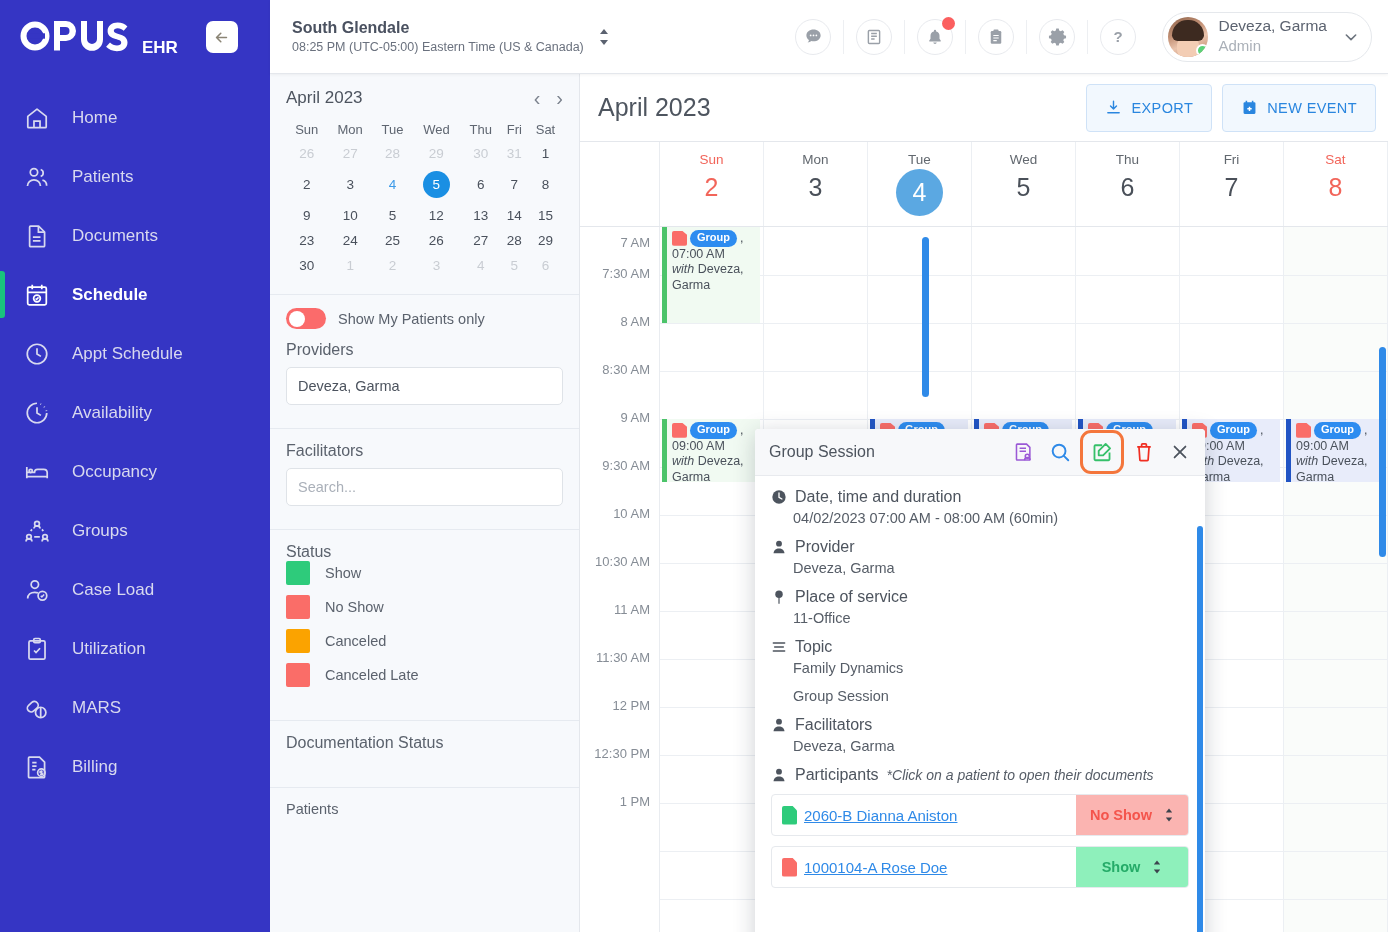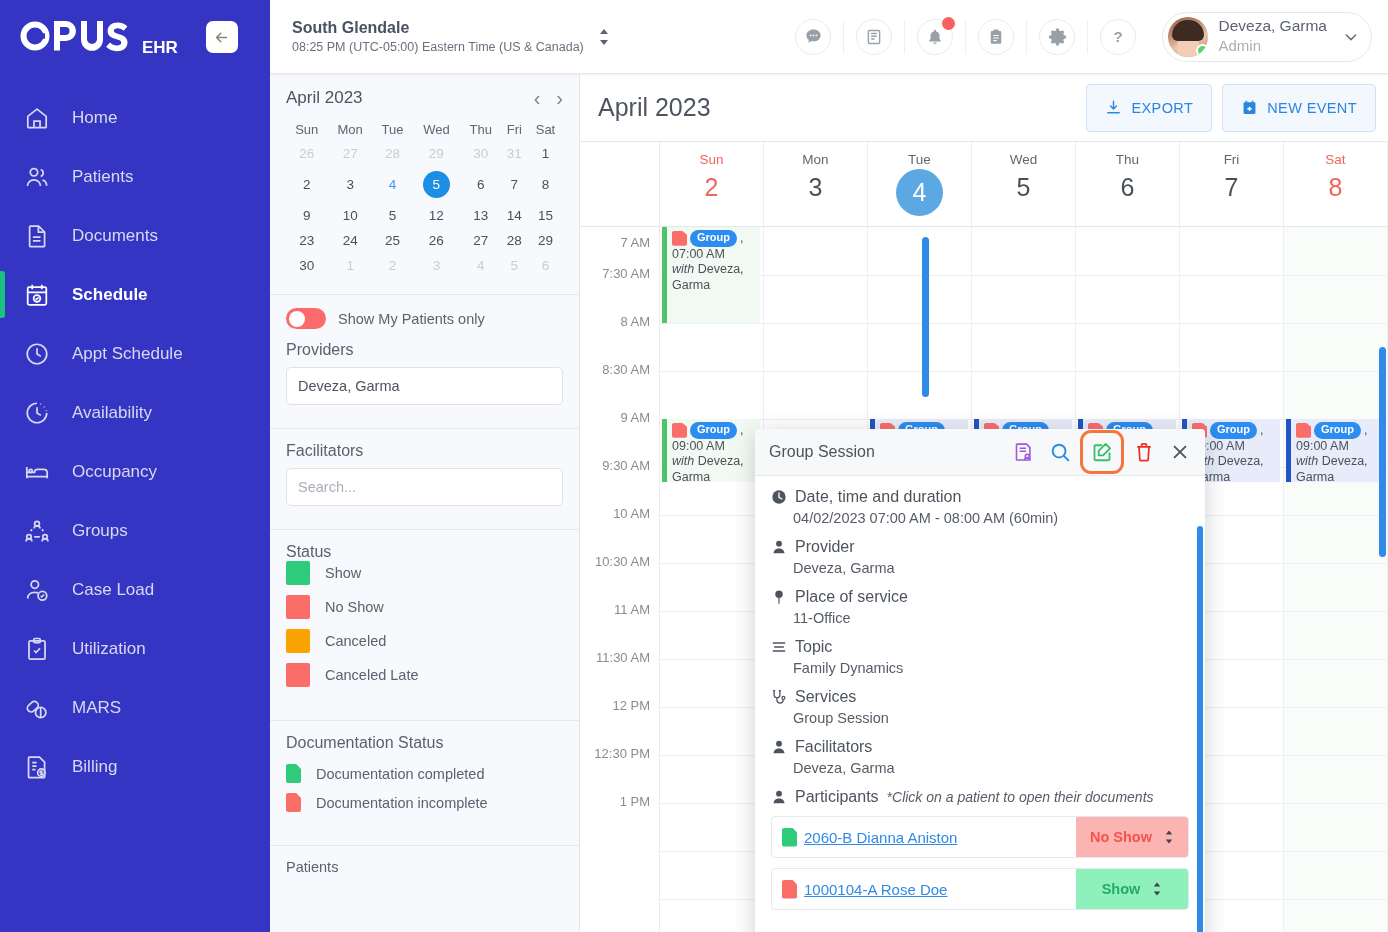--- a/index.html
+++ b/index.html
@@ -661,34 +661,20 @@
                 <span class="sw" style="background:#fa6d68"></span>
                 <span class="legend-text">Canceled Late</span>
               </div>
             </div>
         </div>
 
         <div class="divider"></div>
 
         <div class="filter-block">
           <div class="field-label" style="margin-bottom:12px">Documentation Status</div>
-          <div id="doc-list">
-              <div class="legend-row">
-                <span class="docicon">
-                  <i style="background:#2ecb7b"></i>
-                </span>
-                <span class="legend-text">Documentation completed</span>
-              </div>
-              <div class="legend-row">
-                <span class="docicon">
-                  <i style="background:#fa6d68"></i>
-                </span>
-                <span class="legend-text">Documentation incomplete</span>
-              </div>
-            </div>
         </div>
 
         <div class="divider"></div>
 
         <div class="filter-block">
           <div class="section-title">Patients</div>
         </div>
       </div>
 
       <div class="calwrap">
@@ -1062,29 +1048,20 @@
             <div class="sec-head">
               <svg width="16" height="16" viewBox="0 0 24 24" stroke="#4d545e" stroke-width="2.2" fill="none" stroke-linecap="round">
                   <path d="M3.5 6h17M5.5 12h13M3.5 18h17"></path>
                 </svg>
               <span>Topic</span>
             </div>
             <div class="sec-val">Family Dynamics</div>
           </div>
 
           <div class="sec">
-            <div class="sec-head">
-              <svg width="16" height="16" viewBox="0 0 24 24" fill="none" stroke="#4d545e" stroke-width="1.9">
-                  <path d="M4.6 2.6v6.2a4.4 4.4 0 0 0 8.8 0V2.6"></path>
-                  <path d="M3 2.6h3.2M11.8 2.6H15"></path>
-                  <path d="M9 13.2v3.4a4.6 4.6 0 0 0 9.2 0v-1.2"></path>
-                  <circle cx="18.6" cy="13.4" r="2.2"></circle>
-                </svg>
-              <span>Services</span>
-            </div>
             <div class="sec-val">Group Session</div>
           </div>
 
           <div class="sec">
             <div class="sec-head">
               <svg width="16" height="16" viewBox="0 0 24 24" fill="#4d545e">
                   <circle cx="12" cy="7" r="4.4"></circle>
                   <path d="M3.8 21.5c0-4.4 3.7-7.4 8.2-7.4s8.2 3 8.2 7.4z"></path>
                 </svg>
               <span>Facilitators</span>

